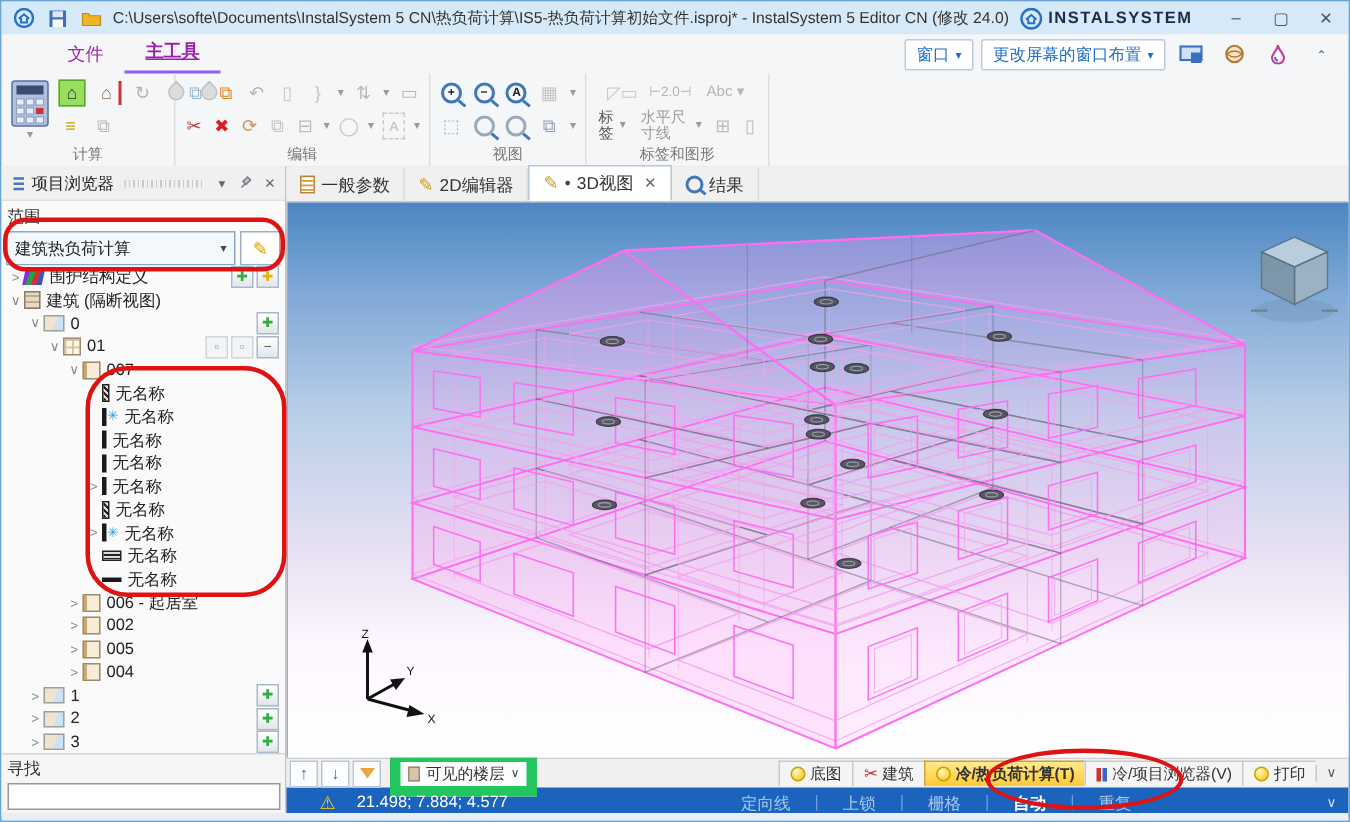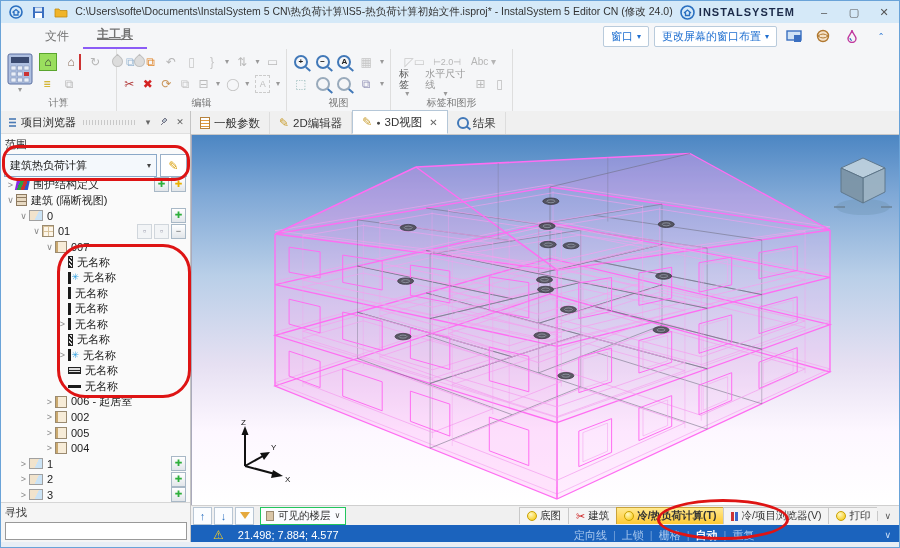--- a/index.html
+++ b/index.html
@@ -10,21 +10,21 @@
   .titlebar{position:absolute;left:0;top:0;width:100%;height:22px;background:#d5e9f8;
             display:flex;align-items:center;}
   .tb-icons{display:flex;gap:9px;margin-left:8px;align-items:center;}
   .tb-title{flex:1;text-align:center;font-size:10.5px;color:#333;white-space:nowrap;overflow:hidden;}
   .brand{display:flex;align-items:center;gap:4px;margin-right:14px;}
   .brand-text{font-weight:bold;font-size:11px;letter-spacing:1px;color:#1c2b4a;}
   .winbtn{width:30px;height:20px;display:flex;align-items:center;justify-content:center;color:#555;font-size:11px;}
   
   .menurow{position:absolute;left:0;top:22px;width:100%;height:26px;background:#f5f6f8;
            display:flex;align-items:center;}
-  .mtab{padding:4px 14px;font-size:12px;color:#737373;}
+  .mtab{padding:4px 14px;font-size:12px;color:#a21caf;}
   .mtab.active{border-bottom:3px solid #8b5cf6;font-weight:bold;text-decoration:underline;}
   .menu-right{margin-left:auto;display:flex;align-items:center;gap:5px;margin-right:6px;}
   .mrbtn{border:1px solid #b9cbdc;background:#fff;color:#1f6fd0;font-size:11px;
          padding:2px 7px;border-radius:2px;display:flex;align-items:center;gap:4px;}
   .mricon{width:22px;height:20px;border:1px solid transparent;display:flex;align-items:center;justify-content:center;}
   .chev{font-size:8px;color:#1f6fd0;}
   
   .ribbon{position:absolute;left:0;top:48px;width:100%;height:62px;background:#f5f6f8;
           border-bottom:1px solid #d5d5d5;display:flex;}
   .rgroup{position:relative;height:62px;box-sizing:border-box;padding:4px 6px 13px 6px;border-right:1px solid #dedede;}
@@ -33,21 +33,21 @@
   .rrow{display:flex;align-items:center;gap:6px;height:17px;}
   .ric{width:16px;height:16px;display:flex;align-items:center;justify-content:center;font-size:12px;}
   .small-chев{font-size:8px;color:#999;}
   .bigcol{display:flex;flex-direction:column;align-items:center;margin-right:6px;}
   .mag{position:relative;width:10px;height:10px;border:2px solid #4178b8;border-radius:50%;display:inline-block;}
   .mag::after{content:'';position:absolute;width:6px;height:2px;background:#4178b8;right:-5px;bottom:-3px;transform:rotate(40deg);}
   .mag i{position:absolute;inset:0;display:flex;align-items:center;justify-content:center;
          font:bold 8px/1 "Liberation Sans",sans-serif;font-style:normal;} .mag.gray{border-color:#9ab;} 
   .drop{display:inline-block;width:9px;height:9px;background:#dcdcdc;border:1px solid #c0c0c0;
         border-radius:0 50% 50% 50%;transform:rotate(45deg);}
-  .stackbtn{display:flex;flex-direction:column;align-items:center;font-size:10px;color:#9a9a9a;line-height:1.1;margin:0 2px;}
+  .stackbtn{display:flex;align-items:center;font-size:10px;color:#9a9a9a;line-height:1.1;margin:0 2px;}
   
   .leftpanel{position:absolute;left:0;top:110px;width:190px;height:433px;background:#fafafa;
              border-right:1px solid #c4c4c4;box-sizing:border-box;}
   .lp-header{height:22px;background:#f0f0f0;display:flex;align-items:center;padding:0 4px;gap:4px;border-bottom:1px solid #e0e0e0;}
   .lp-title{font-size:11px;color:#222;white-space:nowrap;}
   .lp-dots{flex:1;height:5px;margin:0 3px;background:repeating-linear-gradient(90deg,#c9c9c9 0 1px,transparent 1px 3px);}
   .lp-hbtn{color:#666;font-size:9px;width:12px;text-align:center;}
   .scope-label{padding:3px 4px 1px 4px;font-size:11px;color:#333;}
   .scope-row{display:flex;gap:3px;padding:1px 3px;}
   .scope-select{flex:1;height:21px;border:1px solid #8aa8c8;background:#f4f8fc;display:flex;align-items:center;
@@ -104,37 +104,37 @@
             background:linear-gradient(#4c86c3 0%,#7fa8d6 16%,#b9cfe8 38%,#e6e0f2 62%,#fdf7ff 80%,#ffffff 100%);
             border-left:1px solid #aab;overflow:hidden;}
   .viewport svg.scene{position:absolute;inset:0;}
   .navcube{position:absolute;right:7px;top:15px;}
   .axis{position:absolute;left:35px;bottom:15px;}
   
   .vtoolbar{height:20px;background:#f0f0f0;display:flex;align-items:center;padding:0 2px;border-top:1px solid #cfcfcf;box-sizing:border-box;}
   .vtbtn{width:17px;height:16px;border:1px solid #b8c6d4;background:#fbfdff;display:flex;align-items:center;justify-content:center;
          color:#2a6fc0;font-size:11px;font-weight:bold;margin-right:2px;}
   .funnel{width:0;height:0;border-left:5px solid transparent;border-right:5px solid transparent;border-top:7px solid #e5a93d;}
-  .vtdrop{height:16px;border:1px solid #22c55e;background:#fbfdff;display:flex;align-items:center;gap:4px;
+  .vtdrop{height:16px;border:7px solid #22c55e;background:#fbfdff;display:flex;align-items:center;gap:4px;
           padding:0 5px;margin-left:4px;font-size:10.5px;color:#333;}
   .ic-minibld{width:8px;height:10px;background:#d9c6a8;border:1px solid #9a8a70;box-sizing:border-box;}
   .btabs{margin-left:auto;display:flex;align-items:stretch;height:17px;}
   .btab{display:flex;align-items:center;gap:3px;padding:0 7px;font-size:10.5px;color:#333;background:#f4f4f4;
         border-left:1px solid #c9c9c9;border-top:1px solid #c9c9c9;}
   .btab.active{background:linear-gradient(#ffe98f,#ffc933);font-weight:bold;border-color:#c8a23a;}
   .bulb{width:8px;height:8px;border-radius:50%;background:radial-gradient(circle at 35% 30%,#fff8c0,#f5c400);border:1px solid #c9a000;}
   .sciss{color:#cc2222;font-size:11px;line-height:1;}
   .redload{display:inline-flex;gap:1px;}
   .redload b{width:3px;height:9px;background:#cc3333;} .redload i{width:3px;height:9px;background:#3a66c8;}
   .btchev{display:flex;align-items:center;padding:0 6px;color:#555;font-size:9px;border-left:1px solid #c9c9c9;}
   
   .statusbar{height:20px;background:#1b63bd;display:flex;align-items:center;color:#fff;padding:0 8px;box-sizing:border-box;}
   .warn{color:#ffd21e;font-size:12px;margin:0 14px 0 14px;}
   .coords{font-size:11px;}
-  .modes{margin-left:auto;margin-right:130px;display:flex;align-items:center;gap:6px;}
+  .modes{margin-left:auto;margin-right:130px;display:flex;align-items:center;gap:16px;}
   .mode{color:#a8c8ee;font-size:11px;} .mode.active{color:#fff;font-weight:bold;}
   .msep{color:#6f9fd8;font-size:11px;}
   .sbchev{color:#cfe2f8;font-size:9px;}
   .bottomstrip{position:absolute;left:0;bottom:0;width:100%;height:5px;background:#e8eef5;}
   
   .ann{position:absolute;border:3px solid #de1414;pointer-events:none;z-index:50;}
   
   .calcsvg{display:block;}
   .hl-green{background:#9ade5e;border:1px solid #5aa52e;}
 </style>

